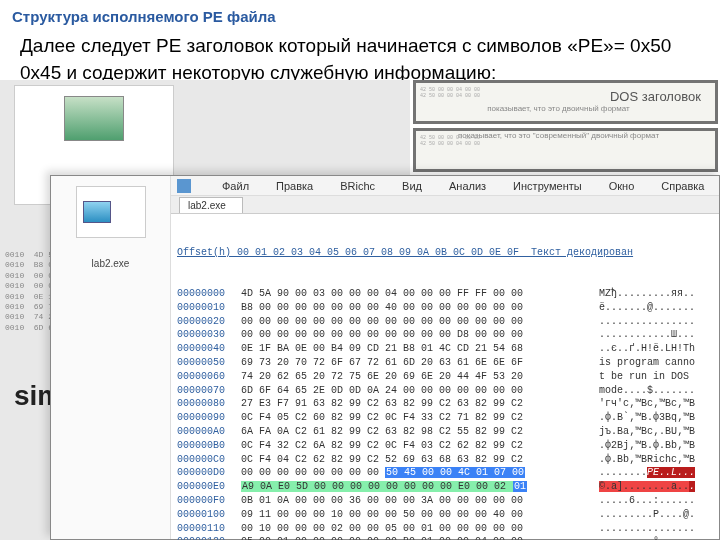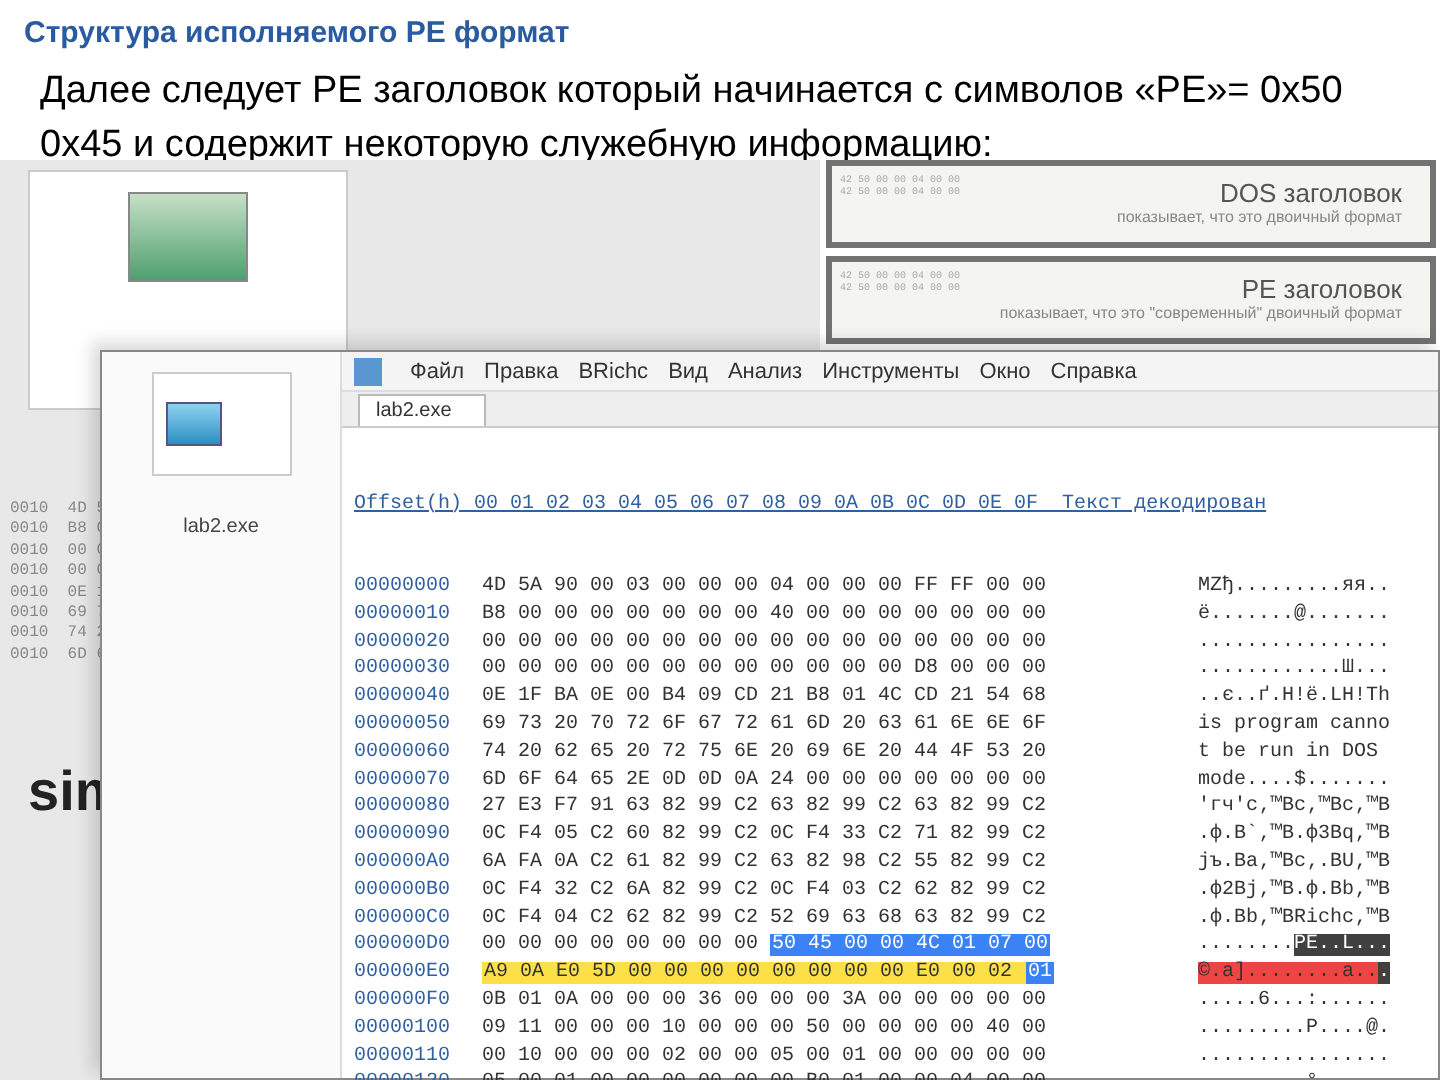--- a/index.html
+++ b/index.html
@@ -7,47 +7,47 @@
     .slide-title { color: #2a5aa0; font-size: 15px; font-weight: bold; padding: 8px 12px 4px; }
     .body-text { color: #000; font-size: 19px; padding: 4px 20px 10px; line-height: 1.4; }
     .bg-layer { position: absolute; left: 0; top: 80px; width: 410px; height: 460px; background: #e8e8e8; }
     .bg-window { position: absolute; left: 14px; top: 85px; width: 160px; height: 120px; background: #fff; border: 1px solid #ccc; display: flex; align-items: flex-start; justify-content: center; padding-top: 10px; }
     .bg-thumb { width: 60px; height: 45px; background: linear-gradient(180deg,#c6e0c6 0%,#4f9f6f 100%); border: 1px solid #888; }
     .bg-label { position: absolute; left: 64px; top: 215px; font-size: 11px; color: #444; }
     .simp-text { position: absolute; left: 14px; top: 380px; font-size: 28px; font-weight: bold; color: #222; }
     .faint-hex { position: absolute; left: 5px; top: 250px; font-family: 'Courier New', monospace; font-size: 8px; color: #888; line-height: 1.3; white-space: pre; }
     .dos-box { position: absolute; right: 2px; top: 80px; width: 305px; height: 44px; background: #f4f4f0; border: 3px solid #737373; }
     .dos-box-label { font-size: 13px; color: #555; text-align: right; padding: 6px 14px 0 0; }
-    .dos-box-sub { font-size: 8px; color: #888; text-align: right; padding: 0 14px 0 0; }
+    .dos-box-sub { font-size: 8px; color: #888; text-align: center; padding: 0 14px 0 0; }
     .dos-box-side { position: absolute; left: 4px; top: 4px; font-size: 5px; font-family: 'Courier New', monospace; color: #aaa; white-space: pre; }
     .pe-box { top: 128px; }
     .editor { position: absolute; left: 50px; top: 175px; width: 670px; height: 365px; background: #fff; border: 1px solid #888; box-shadow: -4px -4px 8px rgba(0,0,0,0.15); }
     .editor-left { position: absolute; left: 0; top: 0; width: 120px; height: 100%; background: #fafafa; border-right: 1px solid #ddd; }
     .thumb-box { margin: 10px auto 4px; width: 70px; height: 52px; background: #fff; border: 1px solid #ccc; display: flex; align-items: center; justify-content: flex-start; padding-left: 6px; }
     .thumb-inner { width: 28px; height: 22px; background: linear-gradient(180deg,#8fd2f0 0%,#2c8fc2 100%); border: 1px solid #558; }
     .thumb-label { font-size: 10px; color: #444; text-align: center; margin-top: 20px; }
     .editor-main { position: absolute; left: 120px; top: 0; right: 0; height: 100%; }
-    .menubar { height: 20px; background: #f4f4f4; border-bottom: 1px solid #ddd; display: flex; align-items: center; padding-left: 6px; gap: 10px; font-size: 11px; color: #333; }
+    .menubar { height: 20px; background: #f4f4f4; border-bottom: 1px solid #ddd; display: flex; align-items: center; padding-left: 6px; gap: 27px; font-size: 11px; color: #333; }
     .menu-icon { width: 14px; height: 14px; background: #5a96d0; display: inline-block; margin-right: 4px; }
     .tabbar { height: 18px; background: #eee; border-bottom: 1px solid #ccc; display: flex; align-items: center; padding-left: 8px; }
     .tab { font-size: 10px; color: #333; background: #fff; border: 1px solid #bbb; border-bottom: none; padding: 1px 16px 1px 8px; height: 16px; display: flex; align-items: center; }
     .hex-area { font-family: 'Courier New', monospace; font-size: 10px; line-height: 1.38; padding: 4px 6px; white-space: pre; color: #333; overflow: hidden; }
     .hex-header { color: #3060a0; text-decoration: underline; }
     .offset { color: #3060a0; display: inline-block; width: 64px; }
     .bytes { display: inline-block; width: 346px; }
     .ascii { display: inline-block; color: #333; }
     .hl1 { background: #3b82f6; color: #fff; padding: 0 1px; }
-    .hl2 { background: #fde047; color: #333; padding: 0 1px; }
-    .hl3 { background: #404040; color: #fff; }
+    .hl2 { background: #86efac; color: #333; padding: 0 1px; }
+    .hl3 { background: #b91c1c; color: #fff; font-style: italic; }
     .hl4 { background: #ef4444; }
   </style>
 </head>
 <body>
 
-<div class="slide-title">Структура исполняемого PE формат</div>
+<div class="slide-title">Структура исполняемого PE файла</div>
 <div class="body-text">Далее следует PE заголовок который начинается с символов «PE»= 0x50 0x45 и содержит некоторую служебную информацию:</div>
 
 <div class="bg-layer"></div>
 <div class="bg-window">
   <div class="bg-thumb"></div>
 </div>
 <div class="bg-label">simple</div>
 <div class="faint-hex">0010  4D 5A 90 00 03 00
 0010  B8 00 00 00 00 00
 0010  00 00 00 00 00 00
@@ -60,21 +60,20 @@
 
 <div class="dos-box">
   <div class="dos-box-side">42 50 00 00 04 00 00
 42 50 00 00 04 00 00</div>
   <div class="dos-box-label">DOS заголовок</div>
   <div class="dos-box-sub">показывает, что это двоичный формат</div>
 </div>
 <div class="dos-box pe-box">
   <div class="dos-box-side">42 50 00 00 04 00 00
 42 50 00 00 04 00 00</div>
-  <div class="dos-box-label">PE заголовок</div>
   <div class="dos-box-sub">показывает, что это "современный" двоичный формат</div>
 </div>
 
 <div class="editor">
   <div class="editor-left">
     <div class="thumb-box">
       <div class="thumb-inner"></div>
     </div>
     <div class="thumb-label">lab2.exe</div>
   </div>

